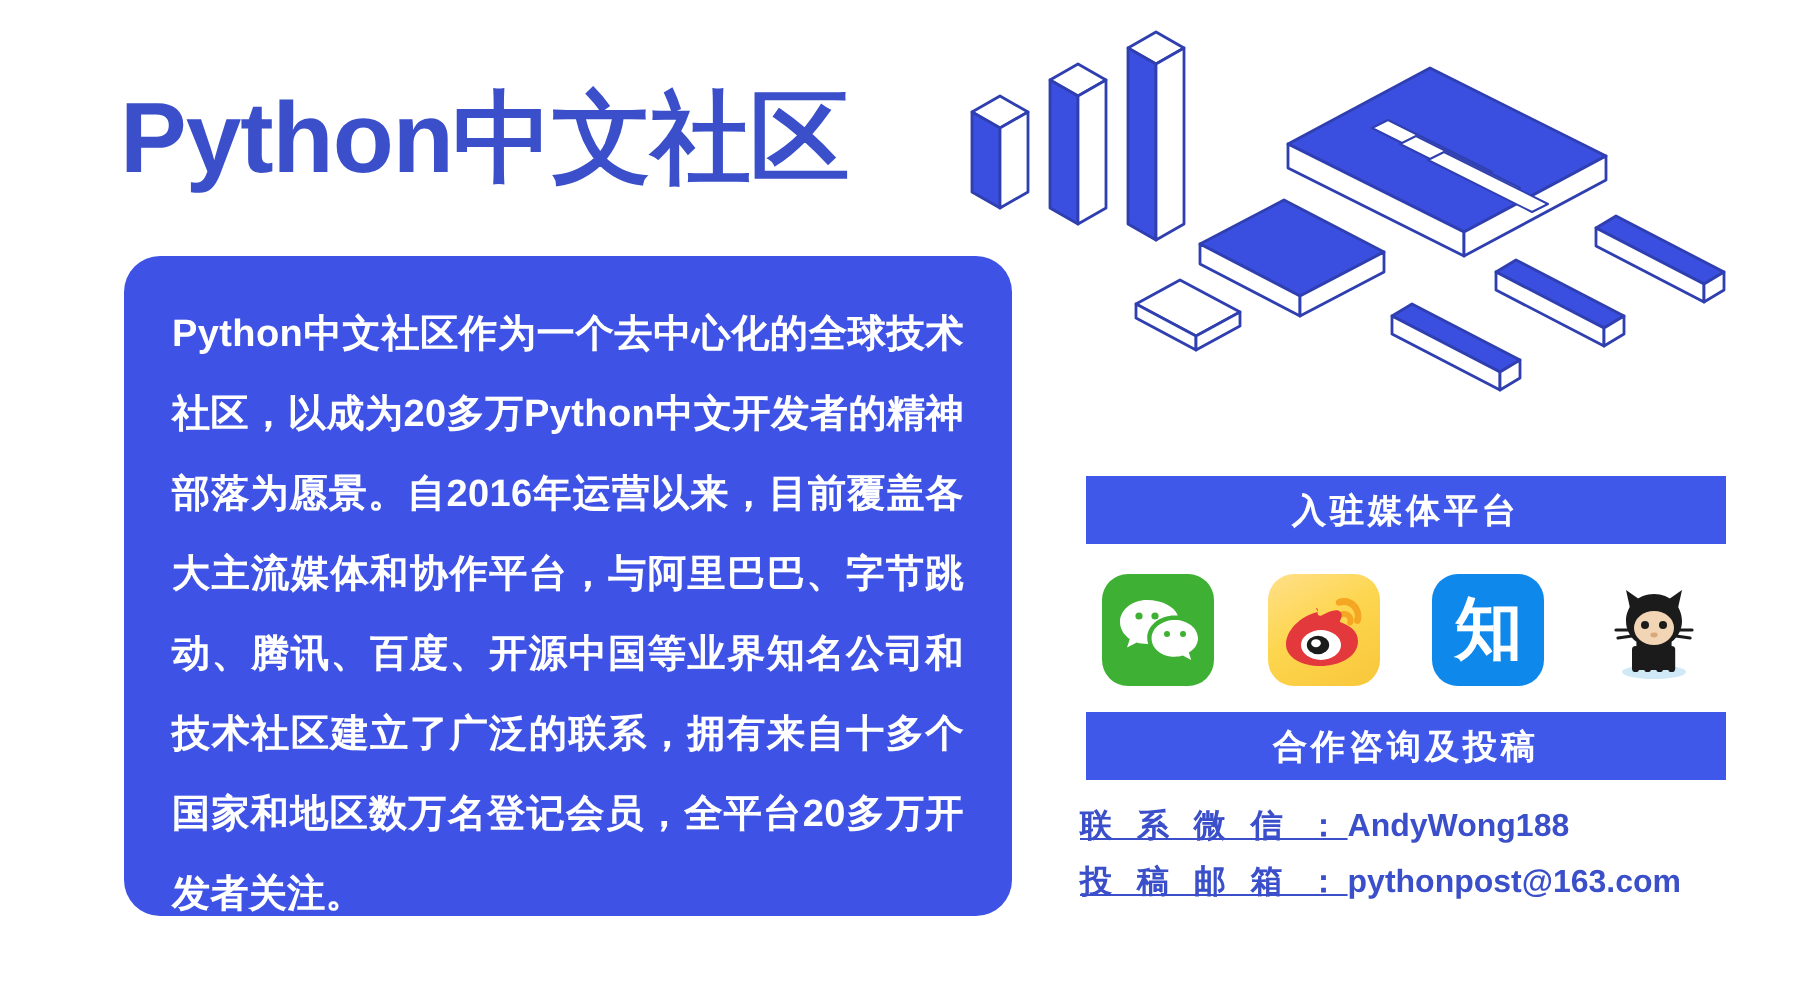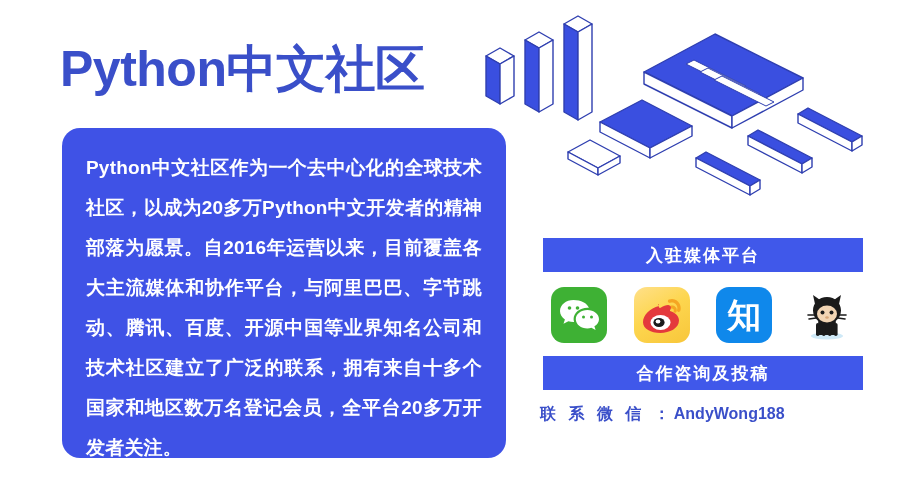--- a/index.html
+++ b/index.html
@@ -76,21 +76,21 @@
     font-family:"DejaVu Sans",sans-serif;
   }
   .github{background:transparent;}
 
   
   .contact-block{position:absolute;left:540px;top:400px;width:340px;}
   .contact-line{
     font-size:16px;font-weight:bold;color:#3a4fc9;
     line-height:28px;white-space:nowrap;
   }
-  .contact-line .cn{letter-spacing:4px;}
+  .contact-line .cn{letter-spacing:4px;text-decoration:underline;}
   .contact-line .val{letter-spacing:0px;}
 
   
   .decor{position:absolute;left:470px;top:0px;width:430px;height:230px;}
   .decor svg{display:block;}
 </style>
 </head>
 <body>
 
 <div class="stage">
@@ -223,15 +223,18 @@
       </svg>
     </div>
   </div>
 
   <div class="bar-heading" id="bar-contact">合作咨询及投稿</div>
 
   <div class="contact-block">
     <div class="contact-line">
       <span class="cn">联 系 微 信 ：</span><span class="val">AndyWong188</span>
     </div>
+    <div class="contact-line">
+      <span class="cn">投 稿 邮 箱 ：</span><span class="val">pythonpost@163.com</span>
+    </div>
   </div>
 
 </div>
 
 </body></html>

